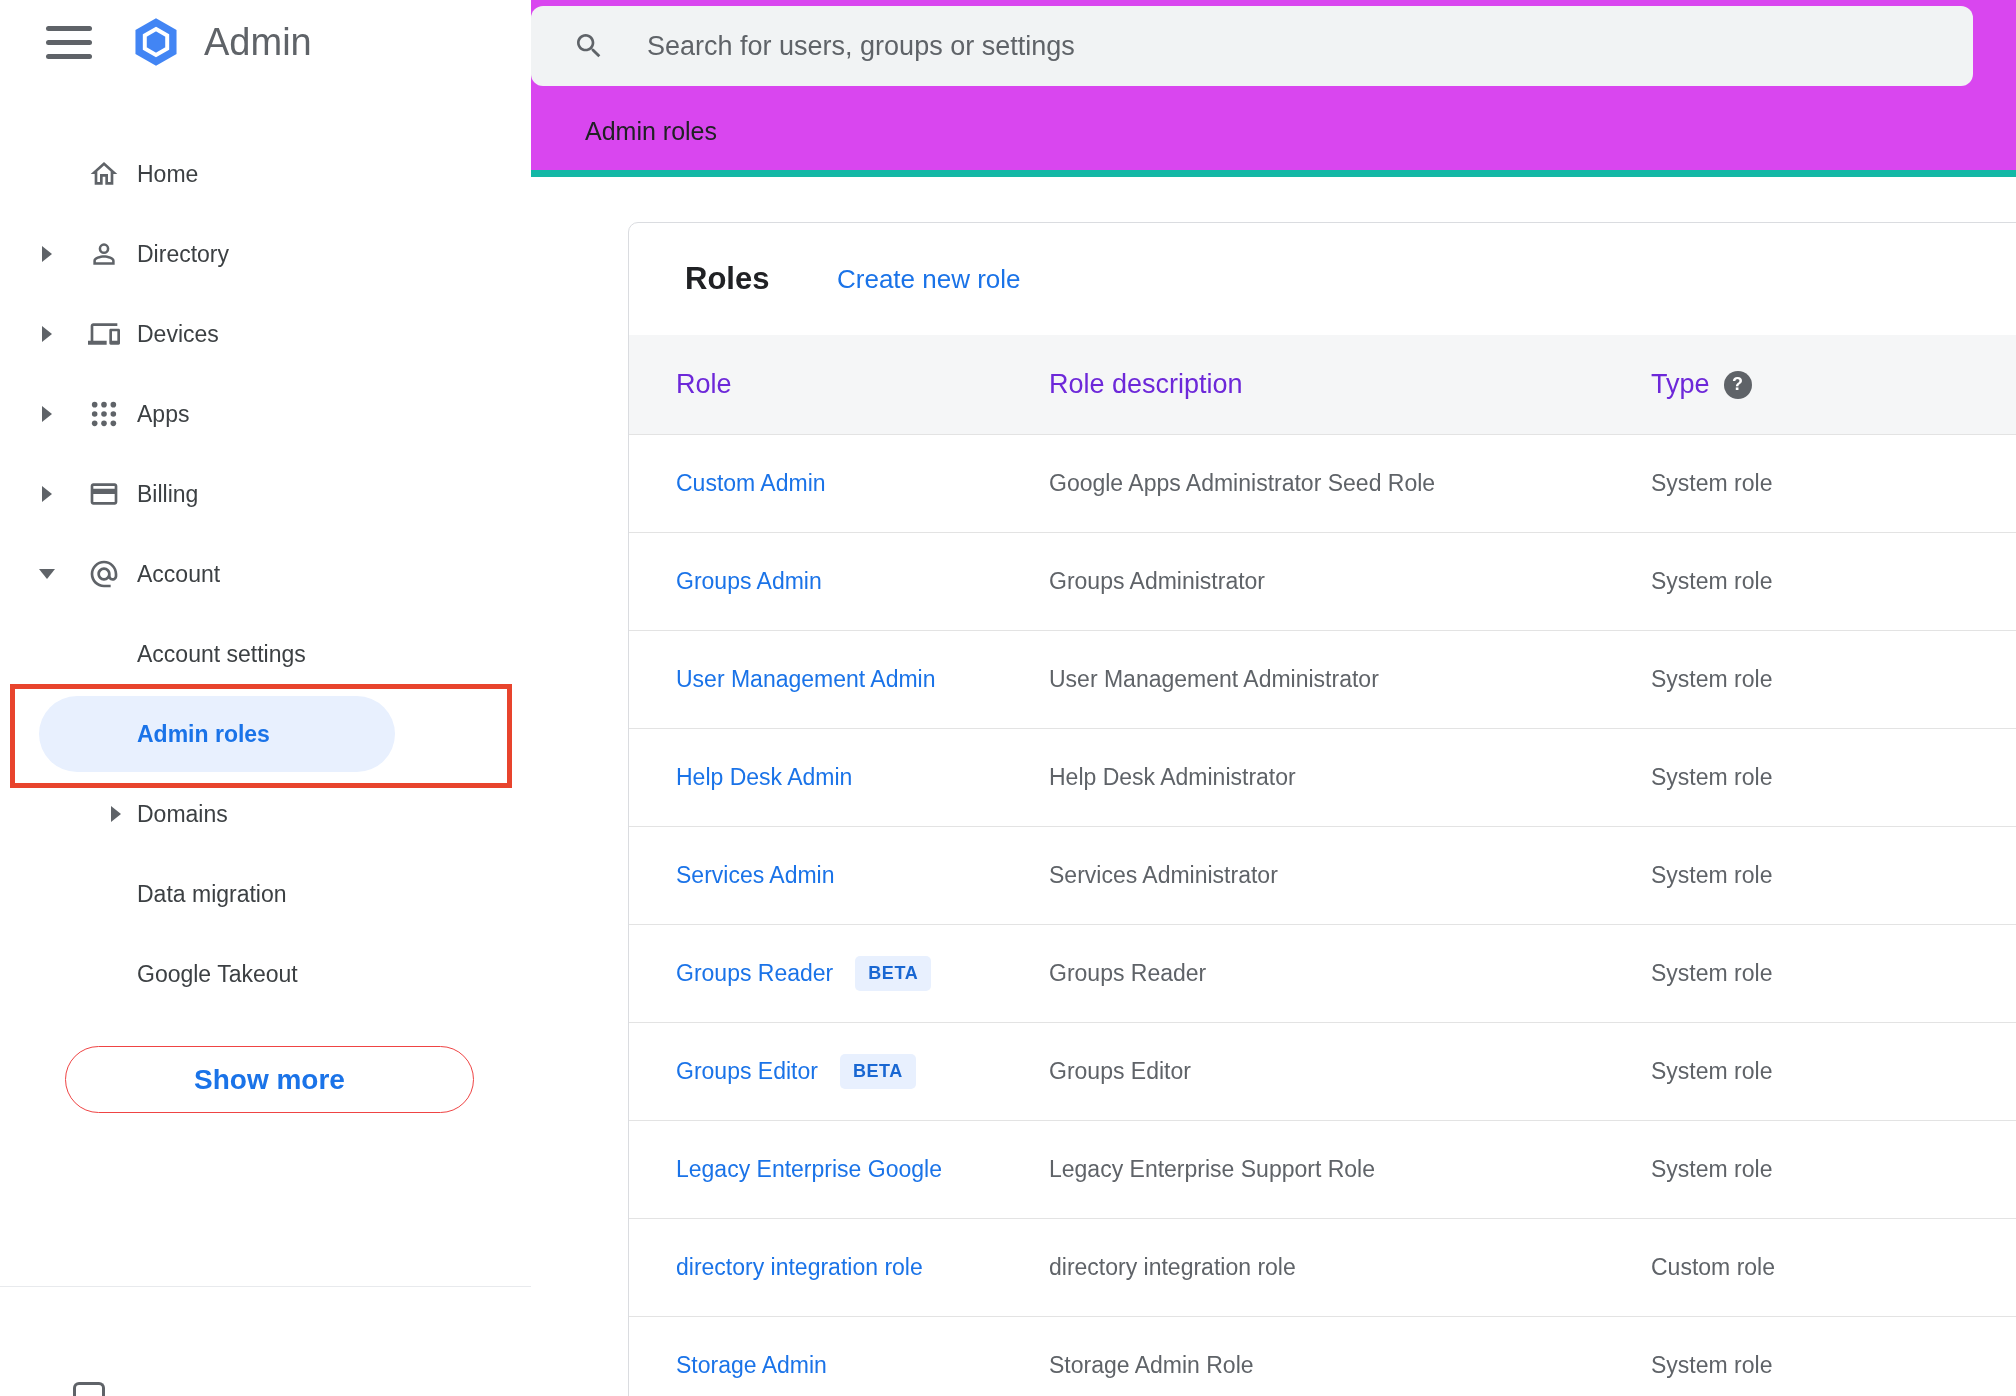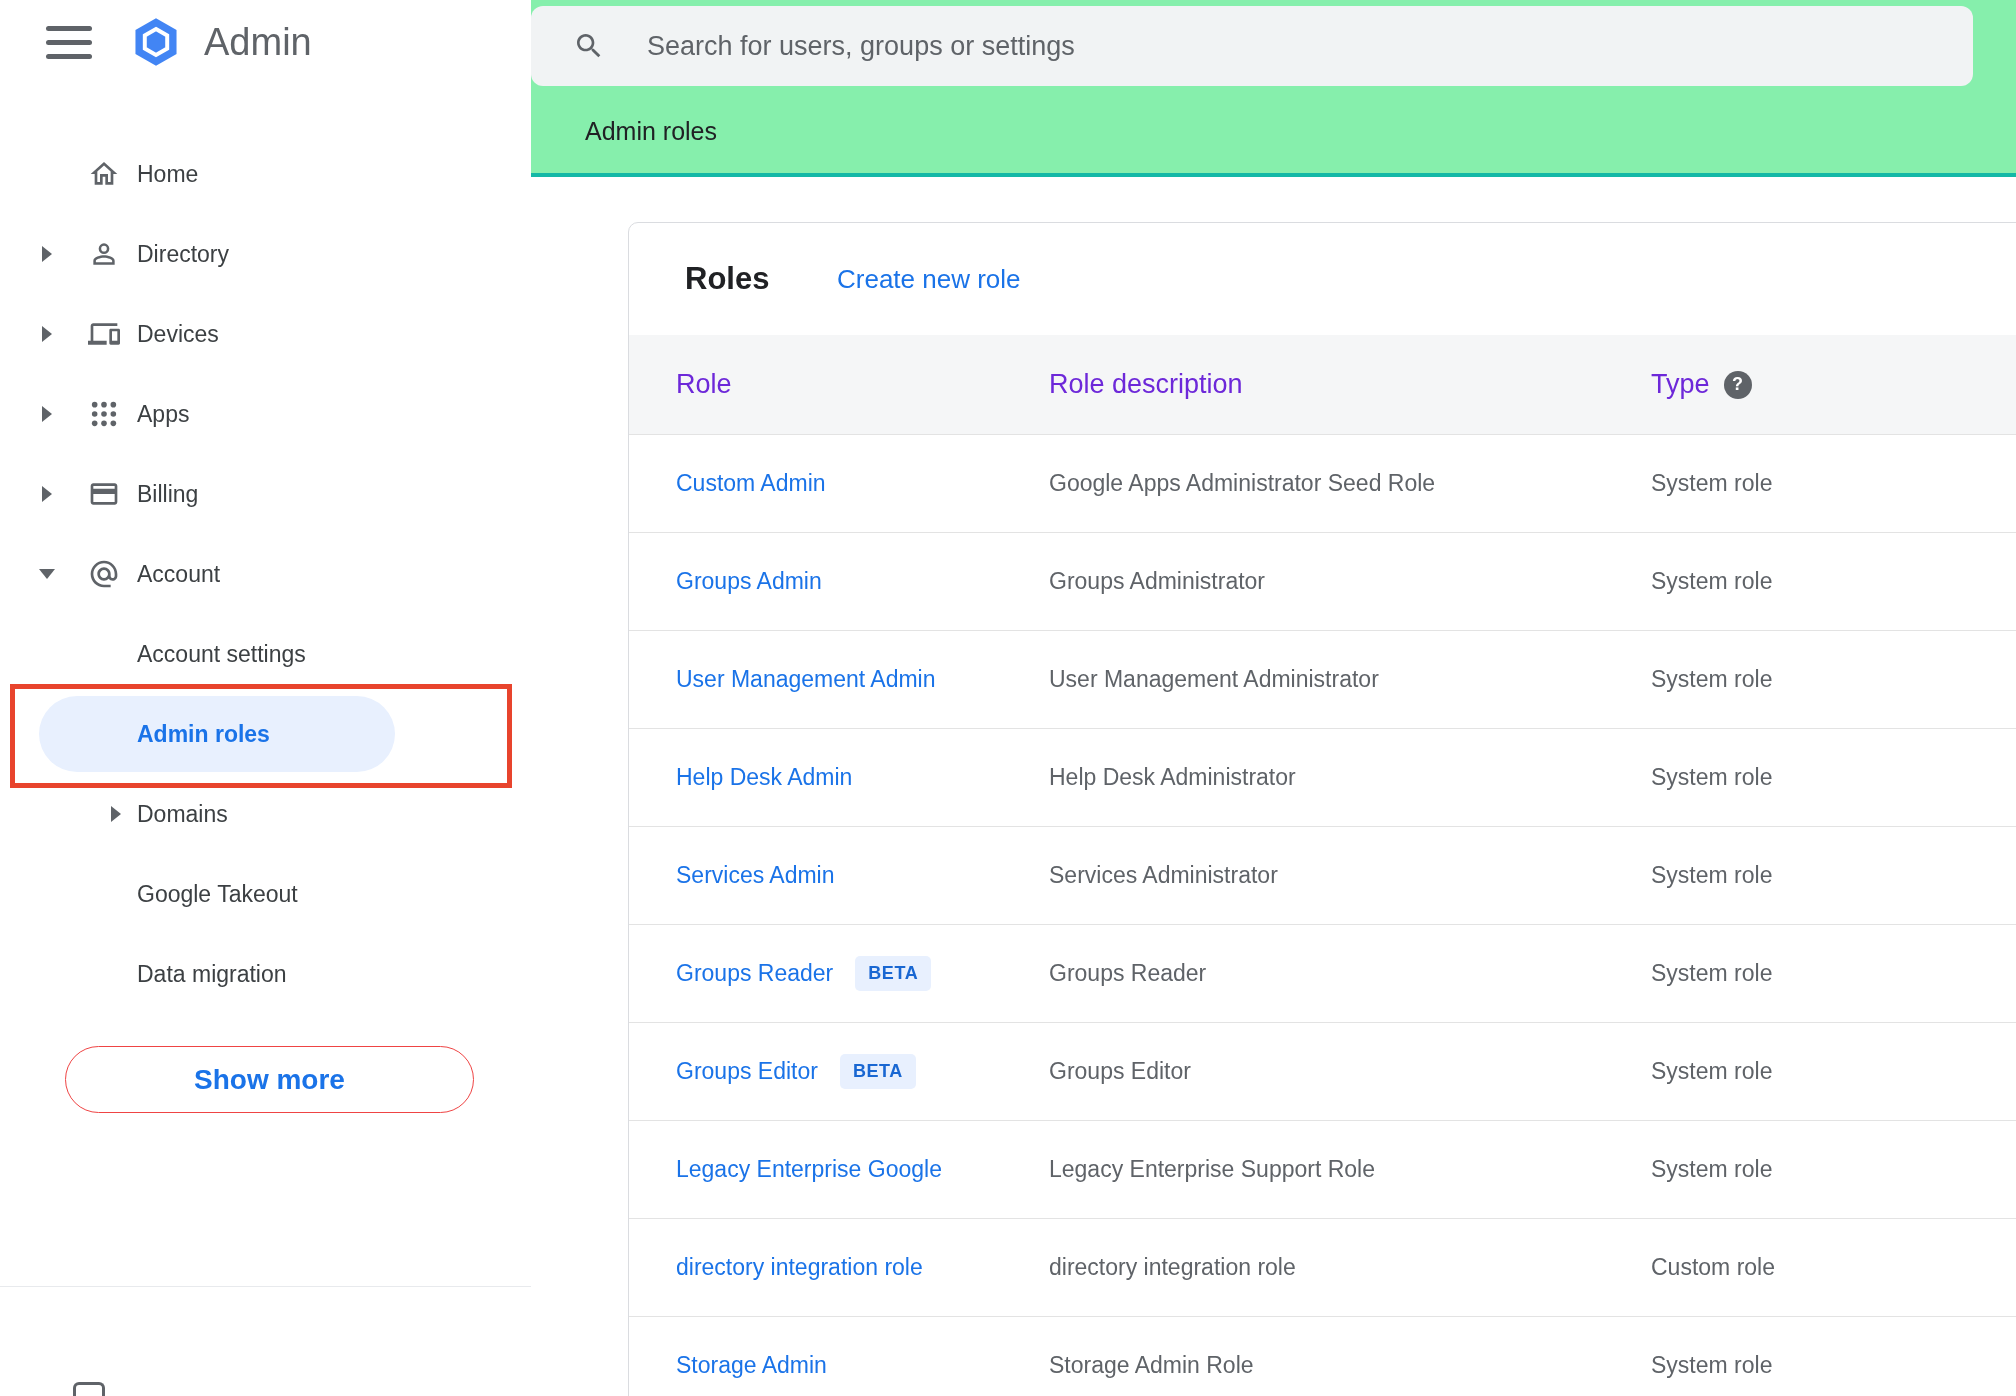--- a/index.html
+++ b/index.html
@@ -37,21 +37,21 @@
 
   .sidebar-divider { position:absolute; left:0; top:1286px; width:531px; height:1px; background:#e8eaed; }
   .partial-icon { position:absolute; left:73px; top:1382px; width:32px; height:16px;
     border:3px solid #5f6368; border-bottom:none; border-radius:6px 6px 0 0; }
 
   .annotation-box { position:absolute; left:10px; top:684px; width:502px; height:104px;
     border:5px solid var(--annotation-red,#e8442d); z-index:6; pointer-events:none; }
 
   
   .topbar { position:absolute; left:531px; top:0; right:0; height:177px;
-    border-bottom:4px solid #14b8a6; background:#86efac; }
+    border-bottom:7px solid #14b8a6; background:#d946ef; }
   .searchbar { position:absolute; left:0; top:6px; width:1442px; height:80px;
     background:var(--search-bg,#f1f3f4); border-radius:12px; display:flex; align-items:center; }
   .search-glyph { margin-left:42px; width:32px; height:32px; fill:#5f6368; flex:none; }
   .search-input { margin-left:42px; flex:1; border:none; outline:none; background:transparent;
     font-size:27px; font-family:inherit; color:#202124; }
   .search-input::placeholder { color:#5f6368; opacity:1; }
   .breadcrumb { position:absolute; left:54px; top:86px; height:90px; display:flex;
     align-items:center; font-size:25px; color:#202124; cursor:pointer; }
 
   
@@ -161,25 +161,25 @@
       <span class="pill"></span>
       <span class="sub-label">Admin roles</span>
     </div>
 
     <div class="sub-item">
       <span class="arrow-r"></span>
       <span class="sub-label">Domains</span>
     </div>
 
     <div class="sub-item">
+      <span class="sub-label">Data migration</span>
+    </div>
+
+    <div class="sub-item">
       <span class="sub-label">Google Takeout</span>
-    </div>
-
-    <div class="sub-item">
-      <span class="sub-label">Data migration</span>
     </div>
 
     <div class="show-more">Show more</div>
   </div>
 
   <div class="sidebar-divider"></div>
   <div class="partial-icon"></div>
 </div>
 
 <div class="annotation-box"></div>

